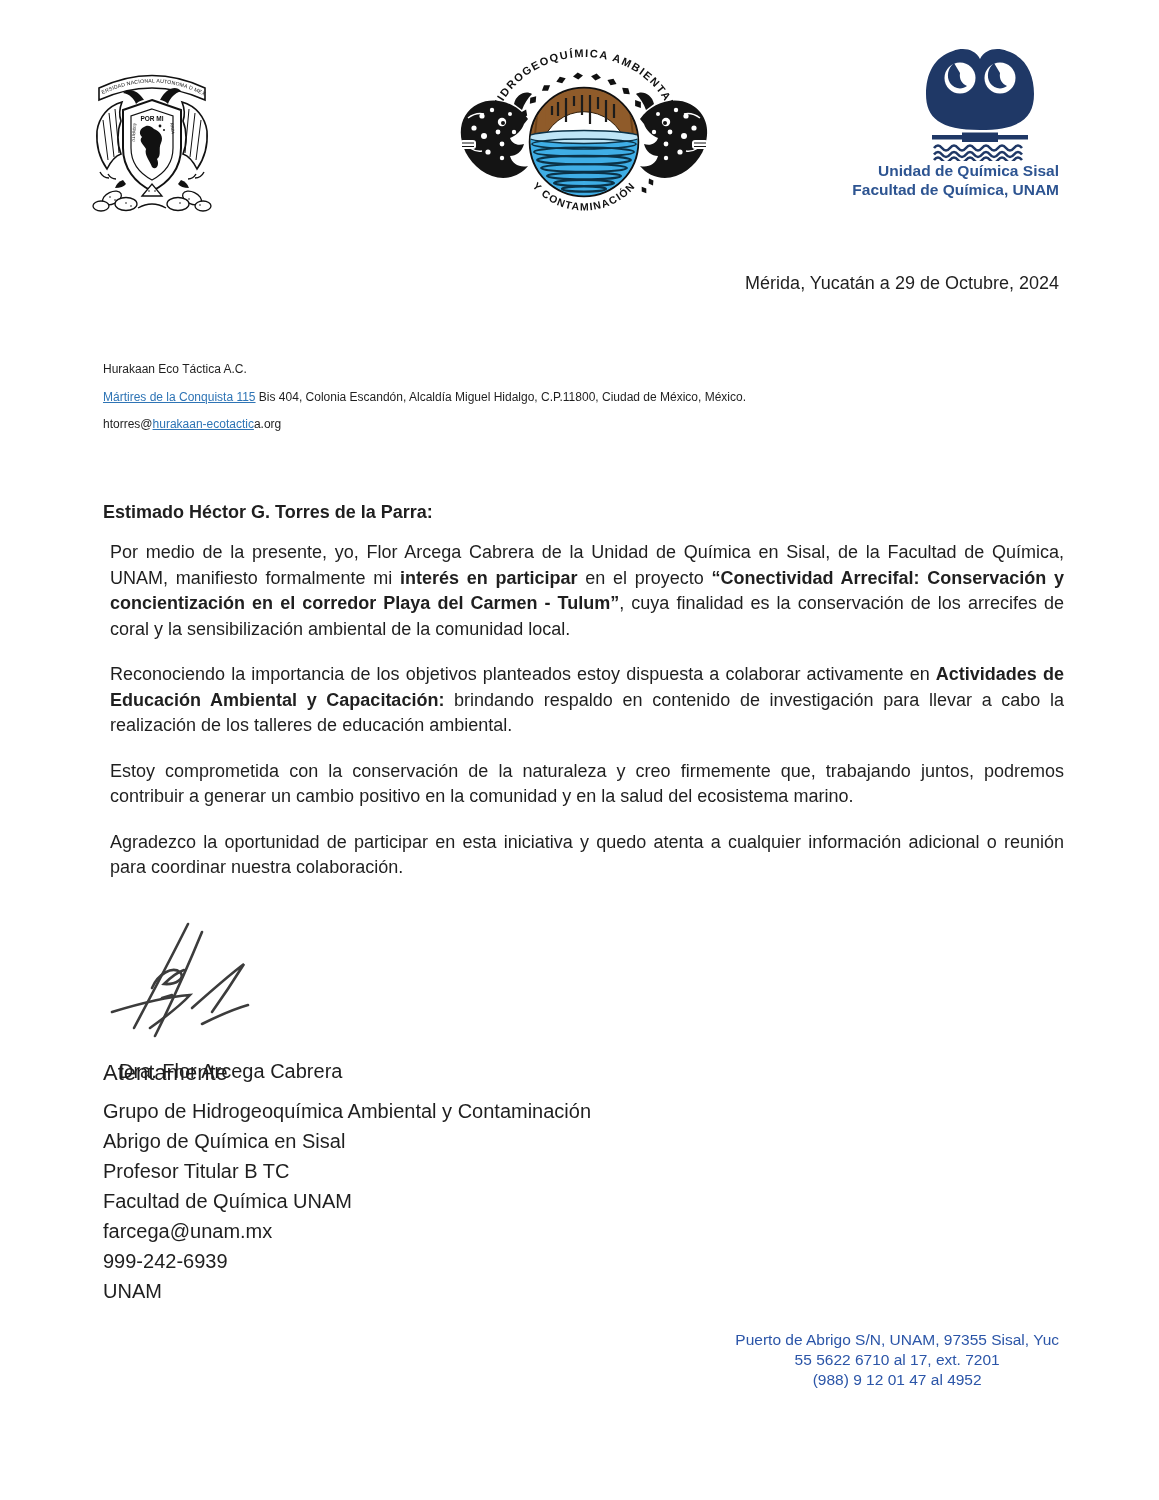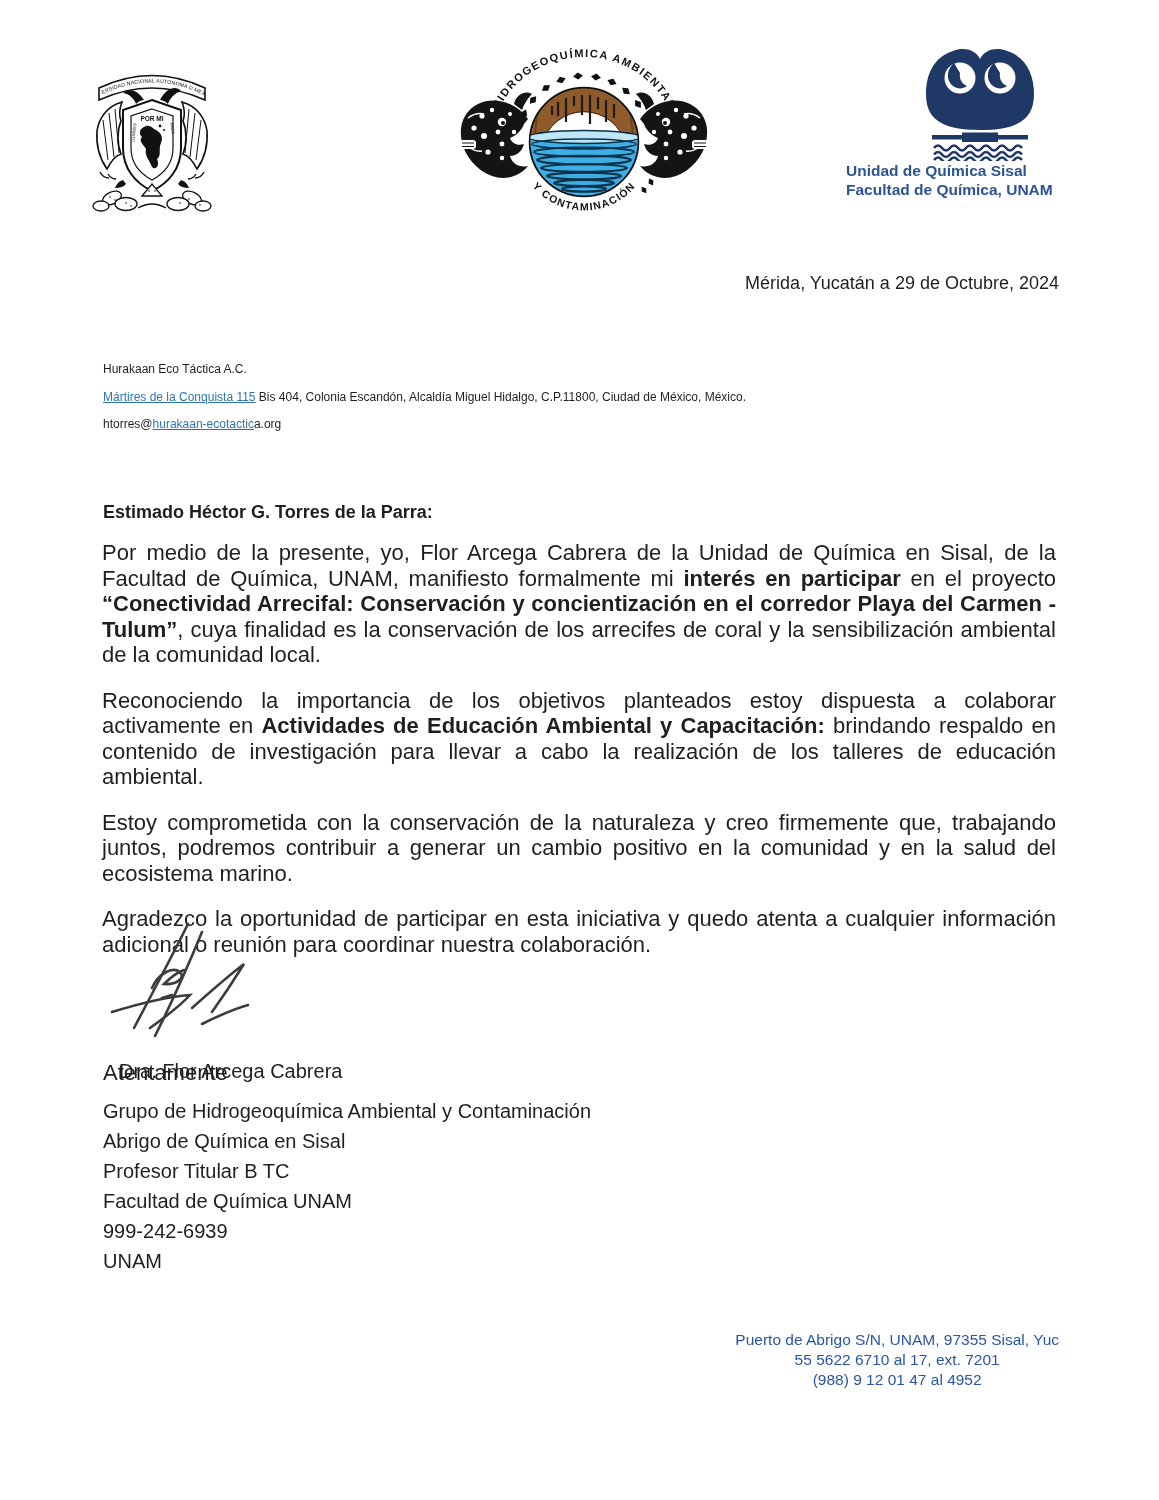--- a/index.html
+++ b/index.html
@@ -5,28 +5,28 @@
   html,body{margin:0;padding:0;background:#e8e8e8;}
   .page{
     position:relative;width:1159px;height:1500px;margin:0 auto;background:#ffffff;
     font-family:"Liberation Sans", sans-serif;color:#1f1f1f;overflow:hidden;
   }
   .abs{position:absolute;}
   .date-line{top:273px;right:100px;font-size:18px;}
   .recipient{top:356px;left:103px;font-size:12px;line-height:27.5px;}
   .recipient a{color:#2E74B5;text-decoration:underline;}
   .salutation{top:502px;left:103px;font-size:18px;font-weight:bold;}
-  .body-text{top:540px;left:102px;width:954px;font-size:22px;line-height:25.5px;text-align:justify;}
+  .body-text{top:540px;left:110px;width:954px;font-size:18px;line-height:25.5px;text-align:justify;}
   .body-text p{margin:0 0 20px 0;}
   .b{font-weight:bold;}
   .closing-line1{top:1028px;left:103px;font-size:22px;margin-top:32px;}
   .closing-line2{top:1060px;left:103px;font-size:20px;margin-left:16px;}
   .signer{top:1096px;left:103px;font-size:20px;line-height:30px;}
   .footer{top:1330px;right:100px;text-align:center;font-size:15.5px;line-height:20px;color:#2B55A8;}
-  .sisal-caption{top:161px;left:846px;width:235px;text-align:left;
+  .sisal-caption{top:161px;left:824px;width:235px;text-align:right;
     font-size:15.5px;font-weight:bold;color:#2D5491;line-height:19px;}
   .logo{display:block;}
   svg text{font-family:"Liberation Sans", sans-serif;}
 </style>
 </head>
 <body>
 
 <div class="page">
 
   <svg class="abs logo" style="left:88px;top:60px;" width="128" height="154" viewBox="0 0 128 154">
@@ -225,20 +225,21 @@
   </svg>
 
   <div class="abs closing-line1">Atentamente</div>
   <div class="abs closing-line2">Dra. Flor Arcega Cabrera</div>
 
   <div class="abs signer">
     <div>Grupo de Hidrogeoquímica Ambiental y Contaminación</div>
     <div>Abrigo de Química en Sisal</div>
     <div>Profesor Titular B TC</div>
     <div>Facultad de Química UNAM</div>
+    <div>farcega@unam.mx</div>
     <div>999-242-6939</div>
     <div>UNAM</div>
   </div>
 
   <div class="abs footer">
     <div>Puerto de Abrigo S/N, UNAM, 97355 Sisal, Yuc</div>
     <div>55 5622 6710 al 17, ext. 7201</div>
     <div>(988) 9 12 01 47 al 4952</div>
   </div>
 

